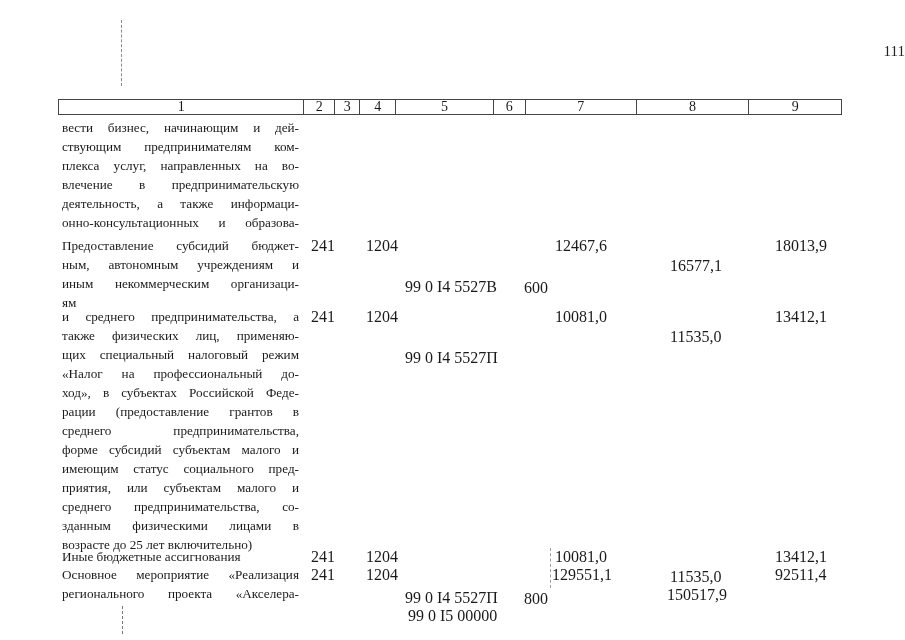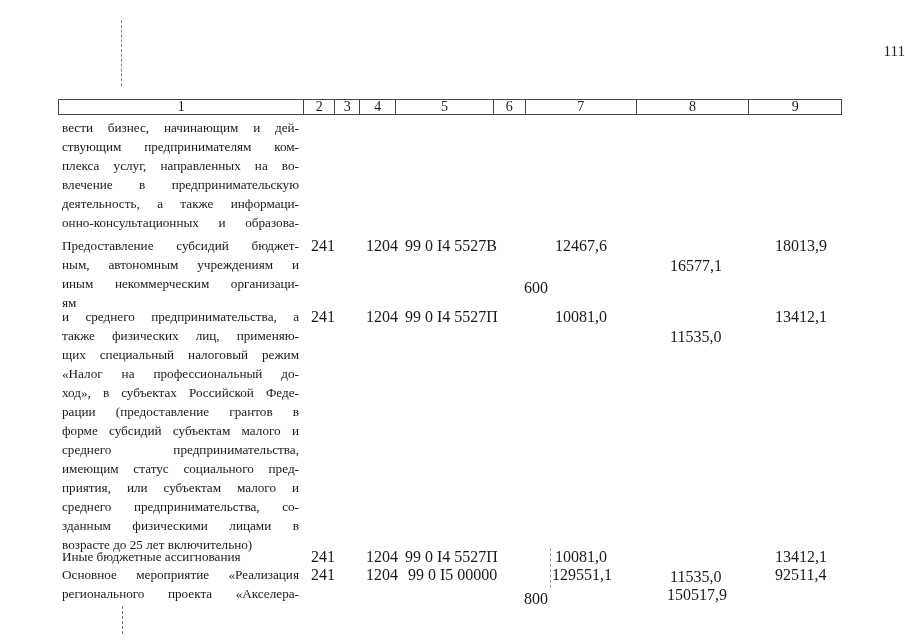--- a/index.html
+++ b/index.html
@@ -41,21 +41,21 @@
     text-align-last: left;
   }
   .desc .ln { display: block; text-align: justify; text-align-last: justify; white-space: nowrap; }
   .desc .ln.last { text-align-last: left; }
   .cell {
     position: absolute; font-size: 16px; line-height: 19px; white-space: nowrap;
   }
   .c2 { left: 311px; }
   .c3 { left: 342px; margin-left: 40px; }
   .c4 { left: 366px; }
-  .c5 { left: 405px; }
+  .c5 { left: 405px; margin-top: 41px; }
   .c6 { left: 524px; margin-top: 42px; }
   .c7 { left: 555px; }
   .c8 { left: 670px; margin-top: 20px; }
   .c9 { left: 775px; }
 </style>
 </head>
 <body>
 
 <div>
 
@@ -106,22 +106,22 @@
   </div>
 
   <div class="row" style="top:307px">
     <div class="desc">
       <span class="ln">и среднего предпринимательства, а</span>
       <span class="ln">также физических лиц, применяю-</span>
       <span class="ln">щих специальный налоговый режим</span>
       <span class="ln">«Налог на профессиональный до-</span>
       <span class="ln">ход», в субъектах Российской Феде-</span>
       <span class="ln">рации (предоставление грантов в</span>
+      <span class="ln">среднего предпринимательства,</span>
       <span class="ln">форме субсидий субъектам малого и</span>
-      <span class="ln">среднего предпринимательства,</span>
       <span class="ln">имеющим статус социального пред-</span>
       <span class="ln">приятия, или субъектам малого и</span>
       <span class="ln">среднего предпринимательства, со-</span>
       <span class="ln">зданным физическими лицами в</span>
       <span class="ln last">возрасте до 25 лет включительно)</span>
     </div>
     <span class="cell c2">241</span>
     <span class="cell c3">04</span>
     <span class="cell c4">12</span>
     <span class="cell c5">99 0 I4 5527П</span>

